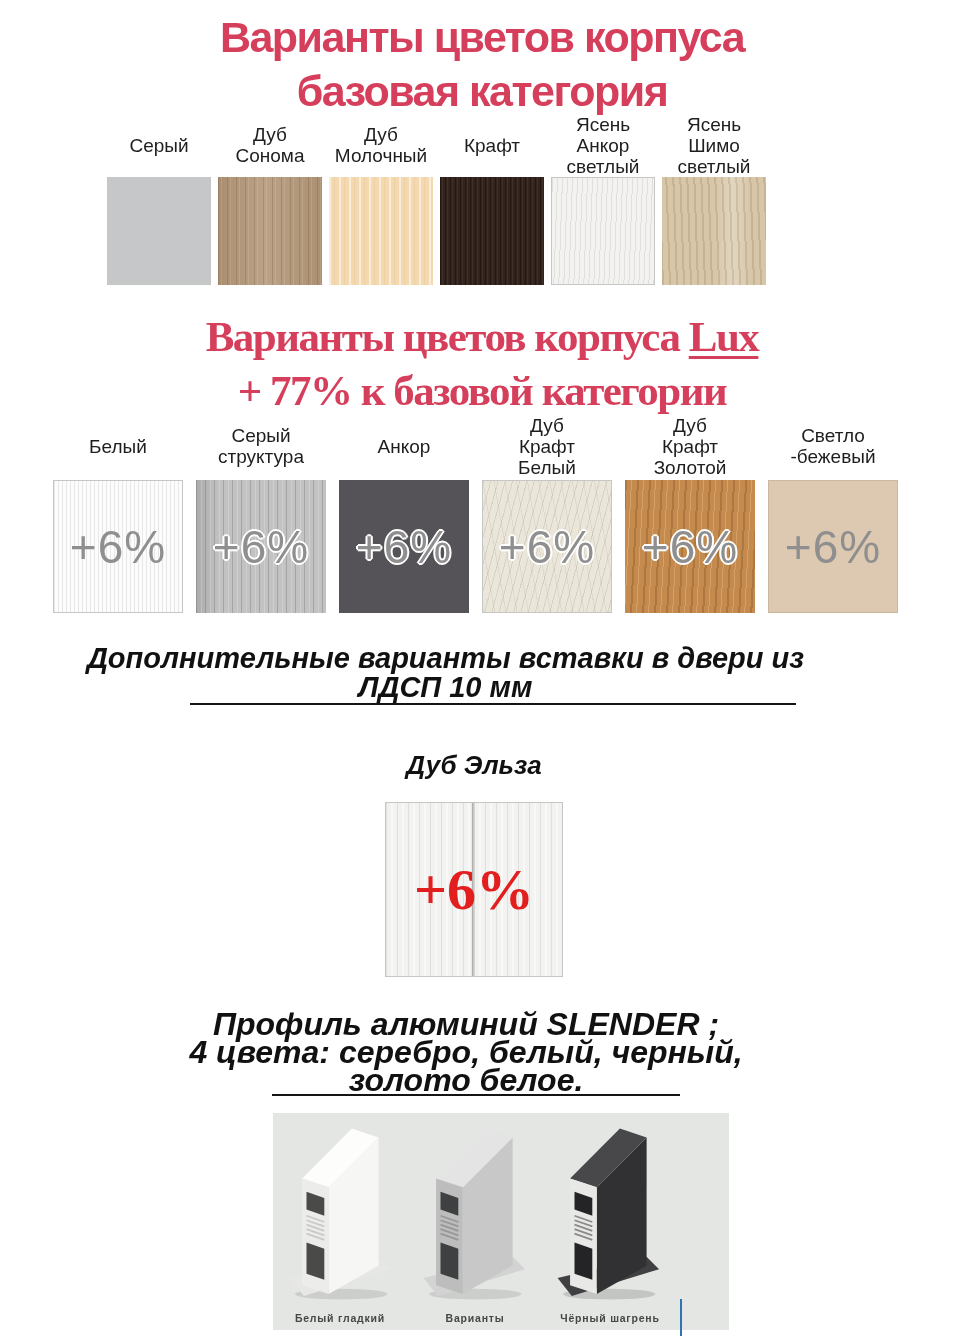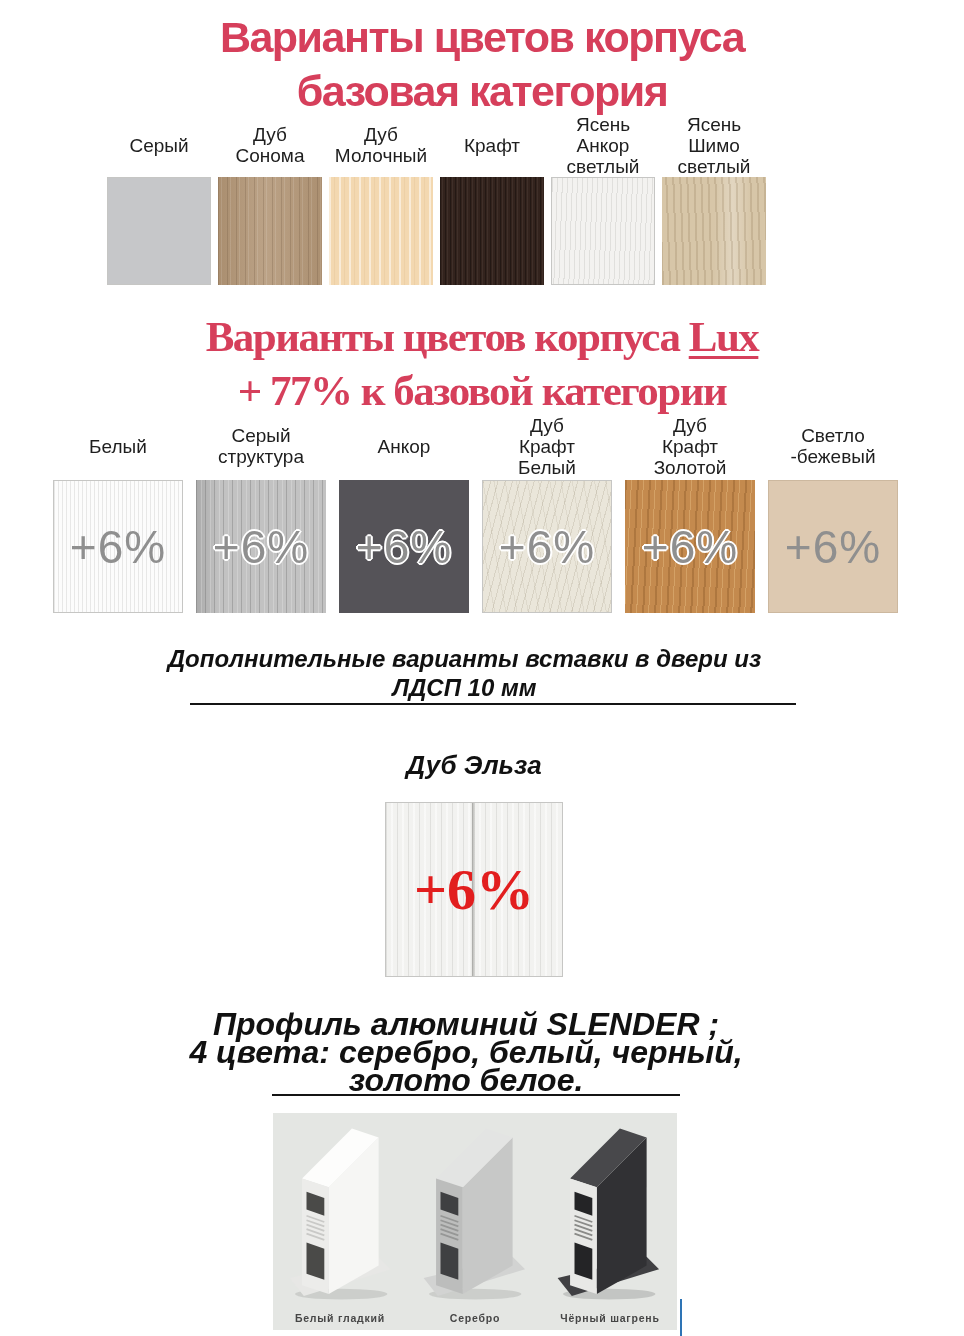--- a/index.html
+++ b/index.html
@@ -37,21 +37,21 @@
   
   .plus{font-size:46px;color:#8f8f8f;letter-spacing:1px;}
   .plus.ol{text-shadow:-2px 0 0 #fff,2px 0 0 #fff,0 -2px 0 #fff,0 2px 0 #fff,-1px -1px 0 #fff,1px 1px 0 #fff,-1px 1px 0 #fff,1px -1px 0 #fff;}
   .plus-red{font-family:"Liberation Serif",serif;font-weight:700;font-size:58px;color:#e21e1e;}
 
   
   .doc-text{position:absolute;text-align:center;font-weight:700;font-style:italic;color:#111;}
   .rule{position:absolute;height:2px;background:#141414;}
 
   
-  #photo{position:absolute;left:273px;top:1113px;width:404px;height:217px;background:#e4e6e3;}
+  #photo{position:absolute;left:273px;top:1113px;width:456px;height:217px;background:#e4e6e3;}
   .profile{position:absolute;top:12px;width:112px;height:178px;}
   .profile-label{position:absolute;bottom:6px;width:130px;text-align:center;
                  font-size:10.5px;font-weight:700;letter-spacing:.8px;color:#464646;}
   .p-white { --face:#f6f6f4; --top:#fdfdfc; --cut:#ececea; --hole:#4a4a48; --base:#e7e7e5; --groove:#c9c9c7;}
   .p-silver{ --face:#c7c8c7; --top:#e3e4e3; --cut:#bcbdbc; --hole:#3f4042; --base:#d2d3d2; --groove:#969796;}
   .p-black { --face:#313134; --top:#48484b; --cut:#e8e8e6; --hole:#242426; --base:#404043; --groove:#8a8a88;}
 
   #blue-line{position:absolute;left:680px;top:1299px;width:2px;height:37px;background:#2e74b5;}
 </style>
 </head>
@@ -122,21 +122,21 @@
       <span class="plus ol">+6%</span>
     </div>
     <div class="sw t-kraftgold" style="width: 130px; height: 133px; background-color: rgb(196, 138, 78);">
       <span class="plus ol">+6%</span>
     </div>
     <div class="sw b-beige" style="width: 130px; height: 133px; background-color: rgb(221, 201, 177);">
       <span class="plus">+6%</span>
     </div>
   </div>
 
-  <div class="doc-text" style="left:0;top:644px;width:891px;font-size:24px;line-height:29px;margin-left:19px;">
+  <div class="doc-text" style="left:0;top:644px;width:891px;font-size:29px;line-height:29px;">
     <div>Дополнительные варианты вставки в двери из</div>
     <div>ЛДСП 10 мм</div>
   </div>
   <div class="rule" style="left:190px;top:703px;width:606px;"></div>
 
   <div class="doc-text" style="left:385px;top:750px;width:178px;font-size:26px;">Дуб Эльза</div>
 
   <div class="sw t-elsa b-soft" style="position: absolute; left: 385px; top: 802px; width: 178px; height: 175px; background-color: rgb(242, 242, 240);">
     <span class="plus-red">+6%</span>
   </div>
@@ -173,19 +173,19 @@
       <ellipse cx="58" cy="190" rx="52" ry="6" fill="rgba(0,0,0,.14)"></ellipse>
       <polygon points="0,172 100,148 114,162 16,192" fill="var(--base)"></polygon>
       <polygon points="44,70 100,14 100,158 44,190" fill="var(--face)"></polygon>
       <polygon points="14,60 70,4 100,14 44,70" fill="var(--top)"></polygon>
       <polygon points="14,60 44,70 44,190 14,180" fill="var(--cut)"></polygon>
       <polygon points="19,75 39,82 39,102 19,95" fill="var(--hole)"></polygon>
       <path d="M19,102 L39,109 M19,107 L39,114 M19,112 L39,119 M19,117 L39,124 M19,122 L39,129" stroke="var(--groove)" stroke-width="2" fill="none"></path>
       <polygon points="19,132 39,139 39,174 19,167" fill="var(--hole)"></polygon>
     </svg>
     <div class="profile-label" style="left:2px;">Белый гладкий</div>
-    <div class="profile-label" style="left:137px;">Серебро</div>
+    <div class="profile-label" style="left:137px;">Варианты</div>
     <div class="profile-label" style="left:272px;">Чёрный шагрень</div>
   </div>
 
   <div id="blue-line"></div>
 
 </div>
 
 </body></html>

